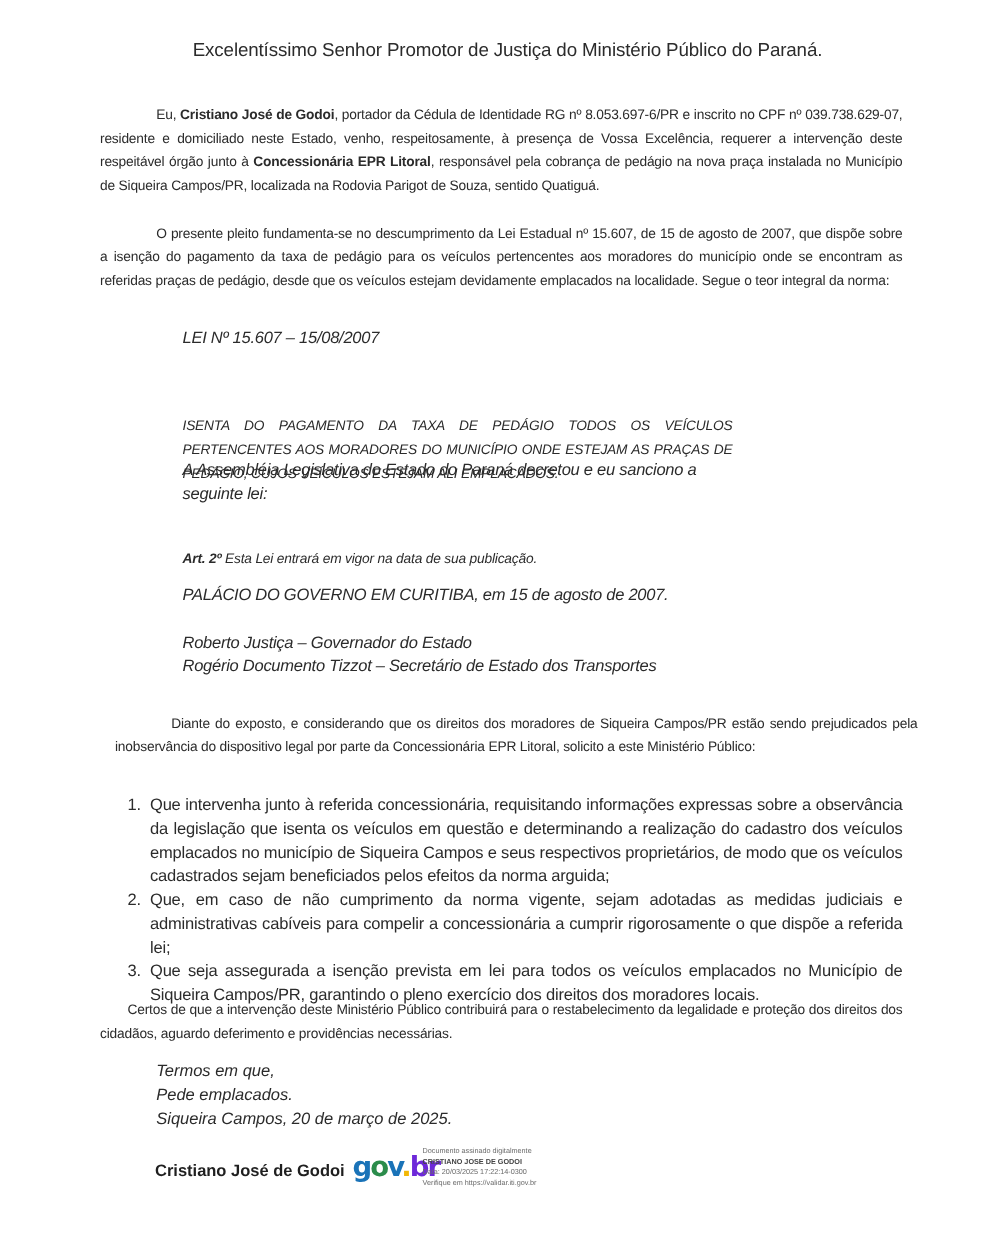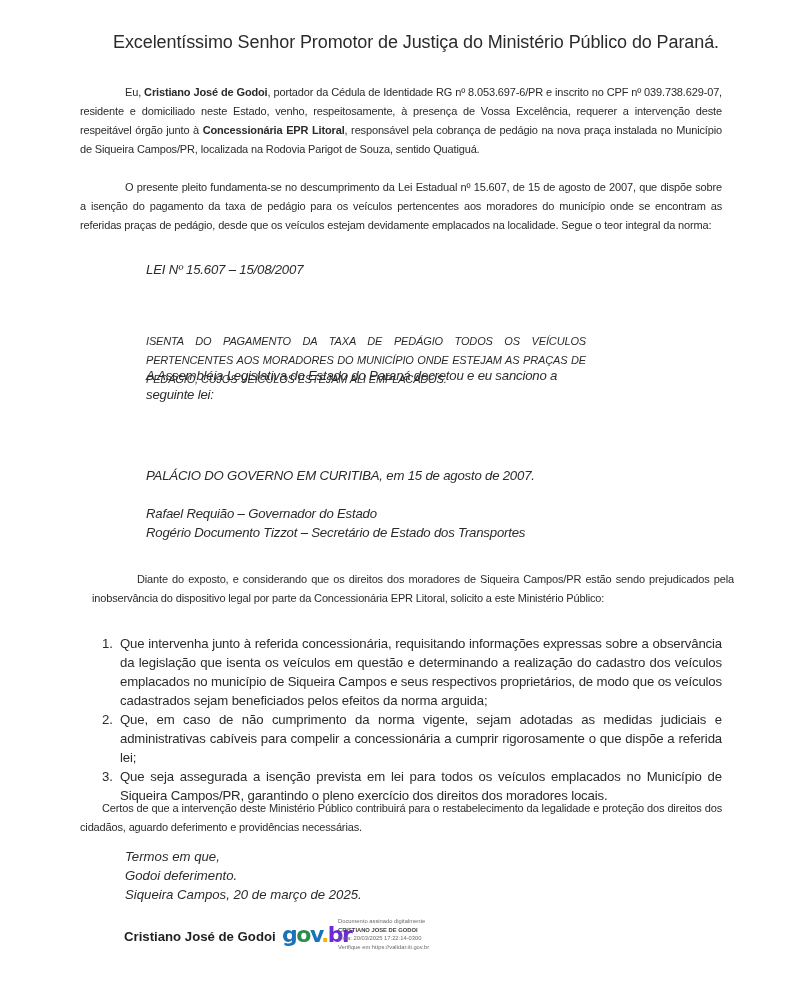--- a/index.html
+++ b/index.html
@@ -17,24 +17,24 @@
     }
     .page {
       position: absolute;
       left: 80px;
       top: 0;
       width: 642px;
     }
     .salutation {
       position: absolute;
       top: 32px;
-      left: 15px;
+      left: 5px;
       width: 642px;
       text-align: center;
-      font-size: 18px;
+      font-size: 15px;
       letter-spacing: -0.1px;
     }
     p {
       margin: 0;
       font-size: 11px;
       line-height: 19px;
       text-align: justify;
       letter-spacing: -0.15px;
     }
     .indent { text-indent: 45px; }
@@ -138,44 +138,45 @@
 
   <div class="law law-title">LEI Nº 15.607 – 15/08/2007</div>
 
   <div class="law law-ementa">
     <p>ISENTA DO PAGAMENTO DA TAXA DE PEDÁGIO TODOS OS VEÍCULOS PERTENCENTES AOS MORADORES DO MUNICÍPIO ONDE ESTEJAM AS PRAÇAS DE PEDÁGIO, CUJOS VEÍCULOS ESTEJAM ALI EMPLACADOS.</p>
   </div>
 
   <div class="law law-decree">A Assembléia Legislativa do Estado do Paraná decretou e eu sanciono a seguinte lei:</div>
 
   <div class="law law-arts">
+    <p><b>Art. 2º</b><span> Esta Lei entrará em vigor na data de sua publicação.</span></p>
   </div>
 
   <div class="law law-place">PALÁCIO DO GOVERNO EM CURITIBA, em 15 de agosto de 2007.</div>
 
   <div class="law law-signers">
-    <div>Rafael Requião – Governador do Estado</div>
+    <div>Roberto Justiça – Governador do Estado</div>
     <div>Rogério Documento Tizzot – Secretário de Estado dos Transportes</div>
   </div>
 
   <p class="p3 indent">Diante do exposto, e considerando que os direitos dos moradores de Siqueira Campos/PR estão sendo prejudicados pela inobservância do dispositivo legal por parte da Concessionária EPR Litoral, solicito a este Ministério Público:</p>
 
   <ol class="req-list">
     <li><span class="req-num">1.</span><span>Que intervenha junto à referida concessionária, requisitando informações expressas sobre a observância da legislação que isenta os veículos em questão e determinando a realização do cadastro dos veículos emplacados no município de Siqueira Campos e seus respectivos proprietários, de modo que os veículos cadastrados sejam beneficiados pelos efeitos da norma arguida;</span></li>
     <li><span class="req-num">2.</span><span>Que, em caso de não cumprimento da norma vigente, sejam adotadas as medidas judiciais e administrativas cabíveis para compelir a concessionária a cumprir rigorosamente o que dispõe a referida lei;</span></li>
     <li><span class="req-num">3.</span><span>Que seja assegurada a isenção prevista em lei para todos os veículos emplacados no Município de Siqueira Campos/PR, garantindo o pleno exercício dos direitos dos moradores locais.</span></li>
   </ol>
 
   <div class="p4">
     <p>Certos de que a intervenção deste Ministério Público contribuirá para o restabelecimento da legalidade e proteção dos direitos dos cidadãos, aguardo deferimento e providências necessárias.</p>
   </div>
 
   <div class="closing">
     <div>Termos em que,</div>
-    <div>Godoi deferimento.</div>
+    <div>Pede emplacados.</div>
     <div>Siqueira Campos, 20 de março de 2025.</div>
   </div>
 
   <div class="sig-name">Cristiano José de Godoi</div>
 
   <div class="govbr"><span class="g">g</span><span class="o">o</span><span class="v">v</span><span class="dot">.</span><span class="br">br</span></div>
 
   <div class="stamp">
     <div>Documento assinado digitalmente</div>
     <div class="signer">CRISTIANO JOSE DE GODOI</div>

